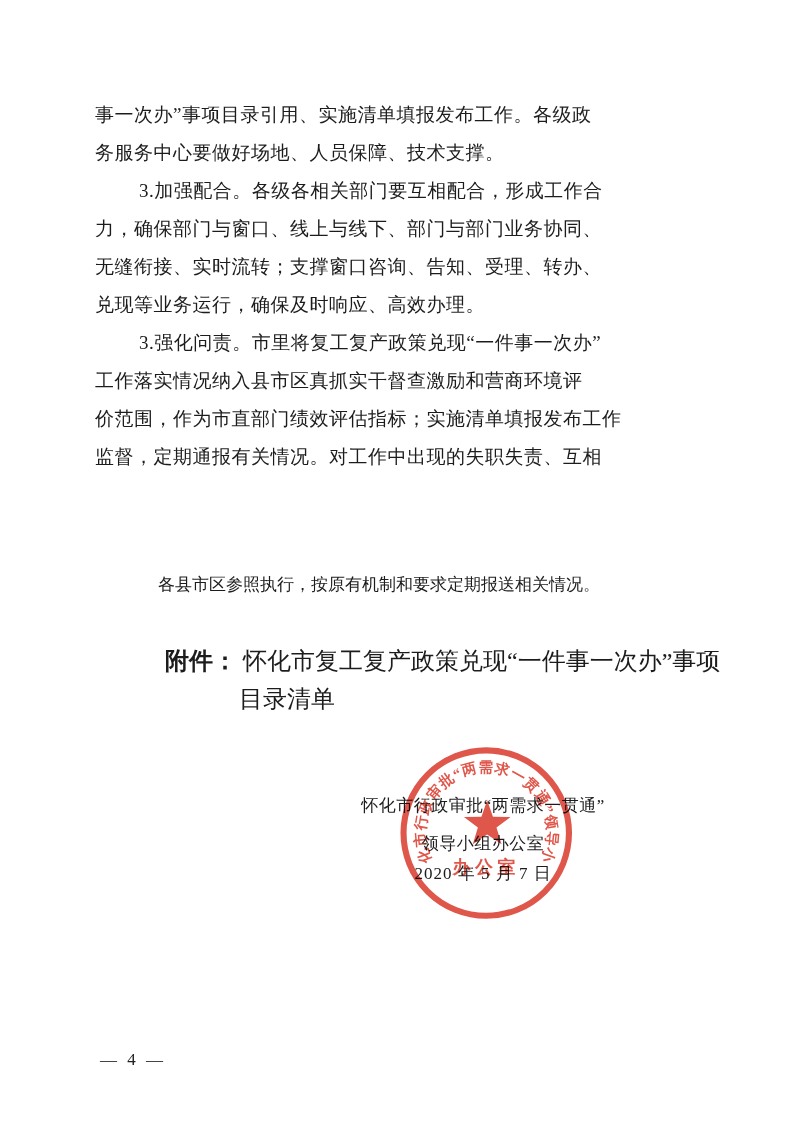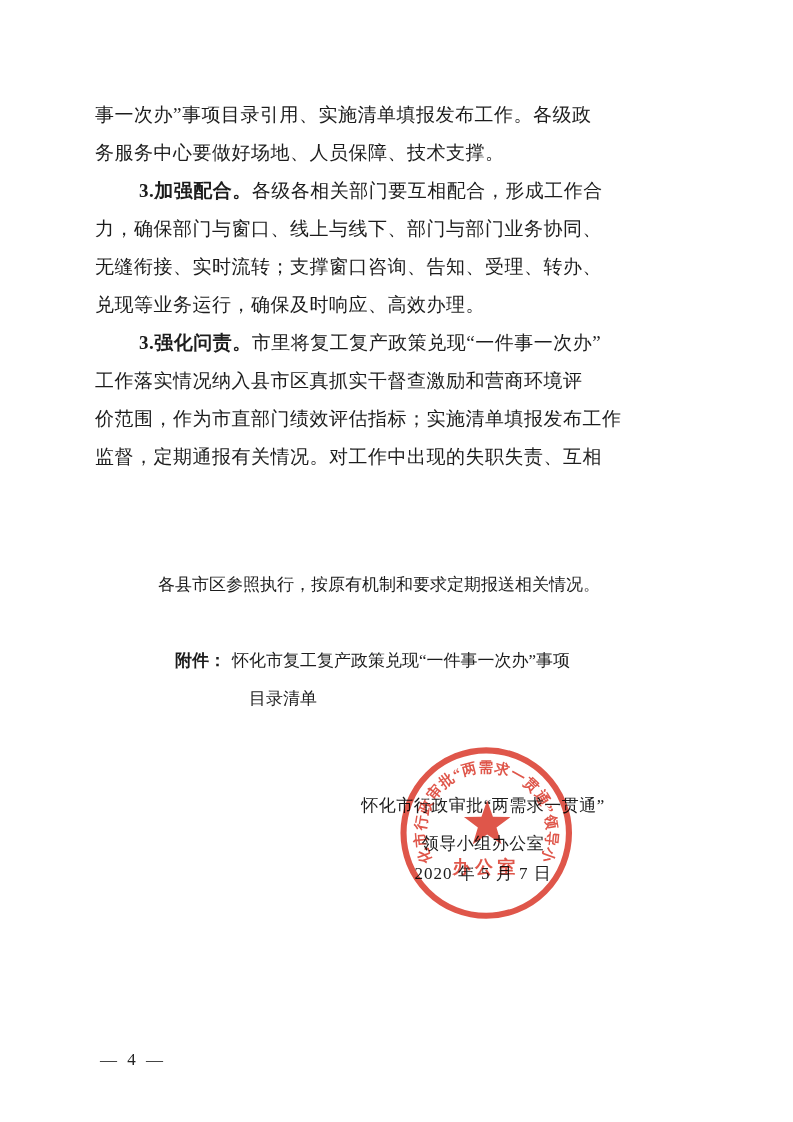--- a/index.html
+++ b/index.html
@@ -9,31 +9,31 @@
     color:#1c1c1c;overflow:hidden;
   }
   .page{position:absolute;inset:0;}
 
   
   .body-text{position:absolute;left:95px;top:100px;width:618px;}
   .line{
     height:38px;font-size:19px;line-height:30px;white-space:nowrap;
     letter-spacing:0.5px;
   }
-  .line .lead{font-weight:bold;}
+  .line .lead{font-weight:normal;}
   .line.indent{padding-left:44px;}
 
   
   .closing{
     position:absolute;left:158px;top:571px;width:560px;
     font-size:17px;line-height:28px;white-space:nowrap;letter-spacing:0;
   }
 
   
-  .attachment{position:absolute;left:175px;top:646px;font-size:17px;line-height:30px;}
+  .attachment{position:absolute;left:165px;top:646px;font-size:24px;line-height:30px;}
   .attachment .att-line{height:38px;white-space:nowrap;letter-spacing:0;}
   .attachment .att-label{font-weight:bold;margin-right:6px;}
   .attachment .att-line2{padding-left:74px;}
 
   
   .signature{position:absolute;left:317px;top:791px;width:332px;text-align:center;}
   .sig-line{font-size:17px;line-height:30px;white-space:nowrap;letter-spacing:0.5px;}
   .sig-line1{margin-bottom:8px;}
   .sig-line2{}
   .sig-date{letter-spacing:1px;}

